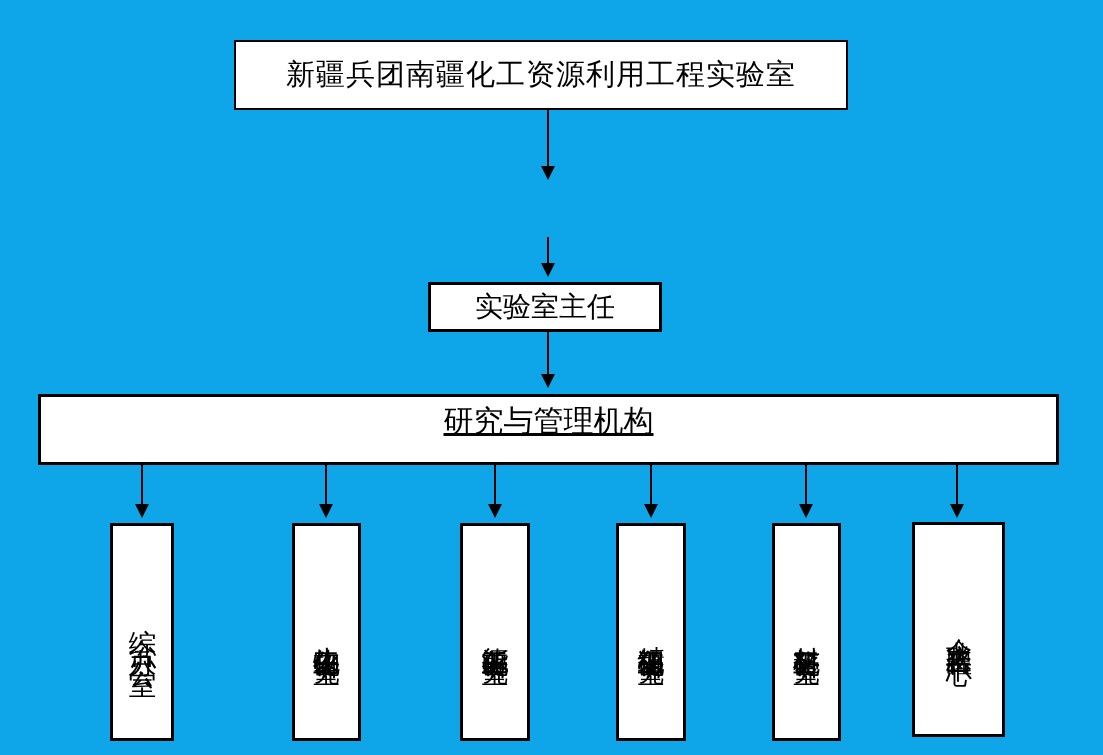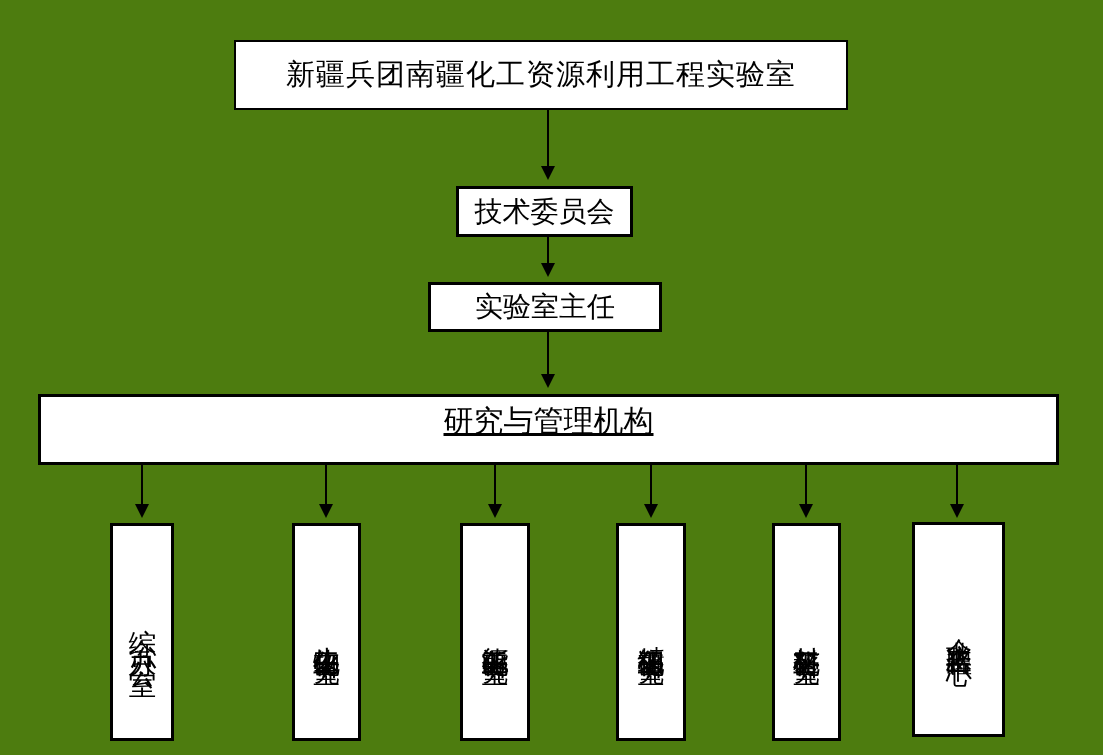--- a/index.html
+++ b/index.html
@@ -1,17 +1,17 @@
 <!DOCTYPE html>
 <html><head>
 <meta charset="utf-8">
 <style>
   html,body{margin:0;padding:0;background:#ffffff;}
   .canvas{
-    position:relative;width:1103px;height:755px;background:#4d7c0f;
+    position:relative;width:1103px;height:755px;background:#0ea5e9;
     font-family:"Liberation Serif","DejaVu Serif",serif;color:#000000;
     overflow:hidden;
   }
   .box{
     position:absolute;box-sizing:border-box;background:#ffffff;
     border:3px solid #000000;display:flex;align-items:center;justify-content:center;
     text-align:center;
   }
   .box span{display:block;white-space:nowrap;}
   .vbox .vtext{
@@ -32,23 +32,20 @@
 
   <div class="box" style="left:234px;top:40px;width:614px;height:70px;border-width:2px;font-size:29px;letter-spacing:1px;">
     <span>新疆兵团南疆化工资源利用工程实验室</span>
   </div>
 
   <div class="arrow" style="left:541px;top:110px;height:70px;">
     <div class="arrow-line" style="height:56px;"></div>
     <div class="arrow-head" style="top:56px;"></div>
   </div>
 
-  <div class="box" style="left:456px;top:186px;width:177px;height:51px;font-size:28px;">
-    <span>技术委员会</span>
-  </div>
 
   <div class="arrow" style="left:541px;top:237px;height:40px;">
     <div class="arrow-line" style="height:26px;"></div>
     <div class="arrow-head" style="top:26px;"></div>
   </div>
 
   <div class="box" style="left:428px;top:282px;width:234px;height:50px;font-size:28px;text-align:center;">
     <span>实验室主任</span>
   </div>
 

